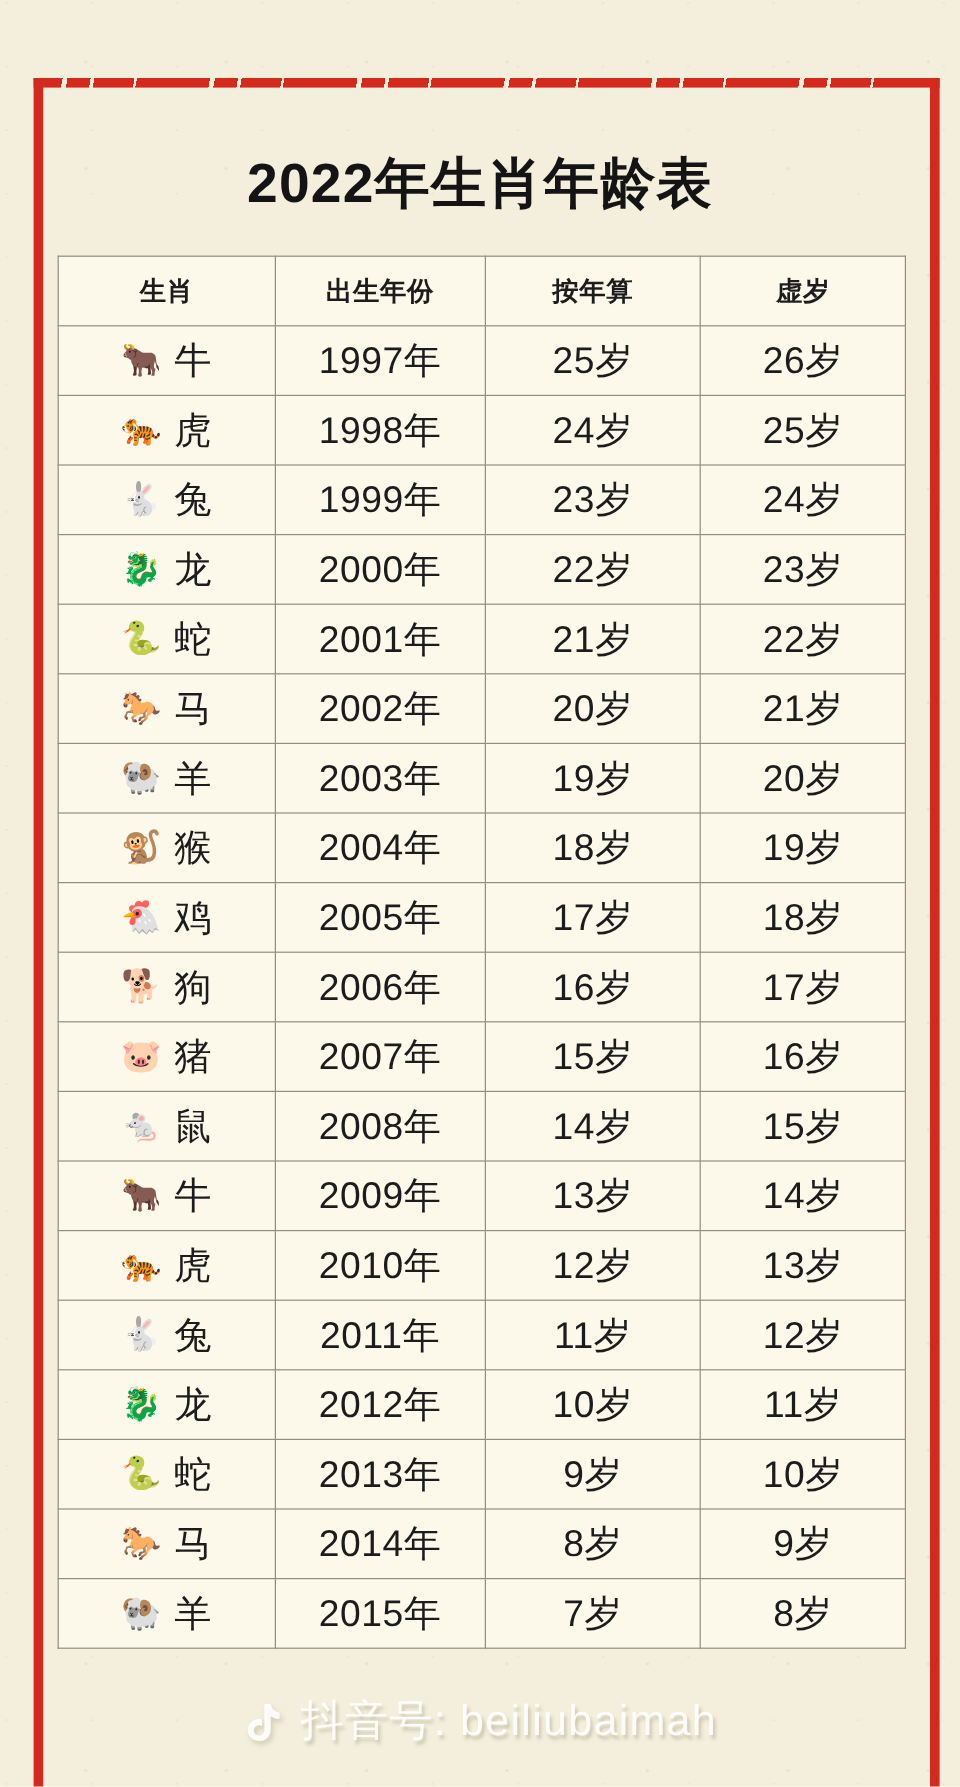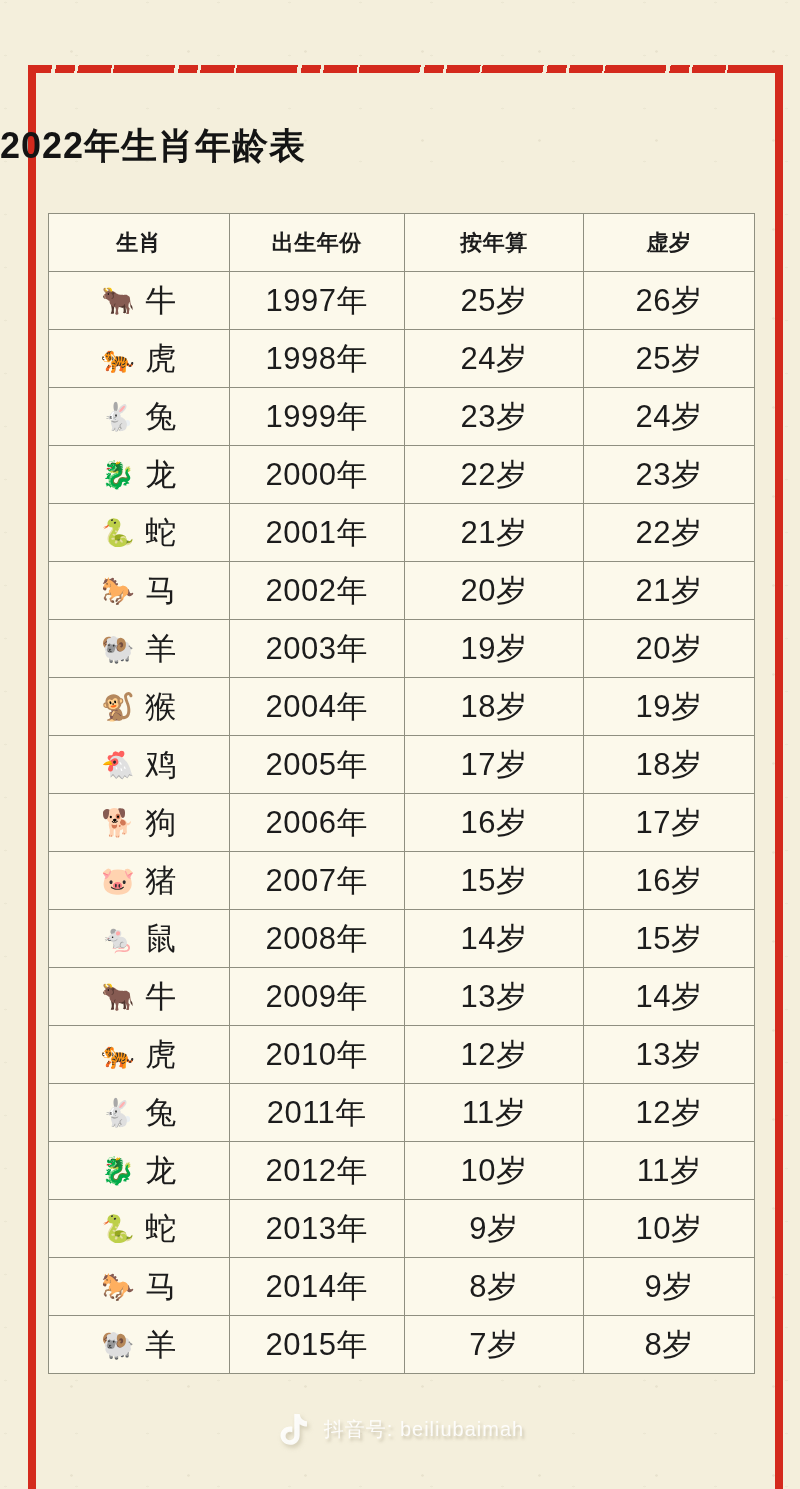--- a/index.html
+++ b/index.html
@@ -26,21 +26,21 @@
     position:absolute;left:28px;top:64px;width:755px;height:10px;
     background:repeating-linear-gradient(100deg,
       transparent 0 24px, #f4efdc 24px 28px,
       transparent 28px 47px, #f4efdc 47px 50px,
       transparent 50px 83px, #f4efdc 83px 85px,
       transparent 85px 121px);
     pointer-events:none;
   }
   .title{
     position:absolute;left:0;top:122px;width:100%;margin:0;
-    font-size:36px;font-weight:700;color:#141414;
+    text-align:center;font-size:46px;font-weight:700;color:#141414;
     letter-spacing:1px;
   }
   table.zodiac{
     position:absolute;left:48px;top:213px;width:707px;
     border-collapse:collapse;table-layout:fixed;
   }
   table.zodiac th, table.zodiac td{
     border:1.5px solid #8f8f80;
     background:#fcf9eb;
     height:57px;
@@ -55,21 +55,21 @@
   .emoji{
     font-size:27px;line-height:1;
     font-family:"DejaVu Sans",sans-serif;
   }
   .zname{font-size:31px;}
   .watermark{
     position:absolute;left:0;top:1410px;width:100%;
     display:flex;justify-content:center;align-items:center;gap:12px;
     color:rgba(255,255,255,0.88);
     text-shadow:2px 3px 3px rgba(172,163,136,0.55);
-    font-size:20px;letter-spacing:1px;
+    font-size:36px;letter-spacing:1px;
   }
   .wm-icon svg{
     display:block;width:36px;height:38px;
     fill:rgba(255,255,255,0.88);
     filter:drop-shadow(2px 3px 2px rgba(172,163,136,0.5));
   }
 </style>
 </head>
 <body>
 

